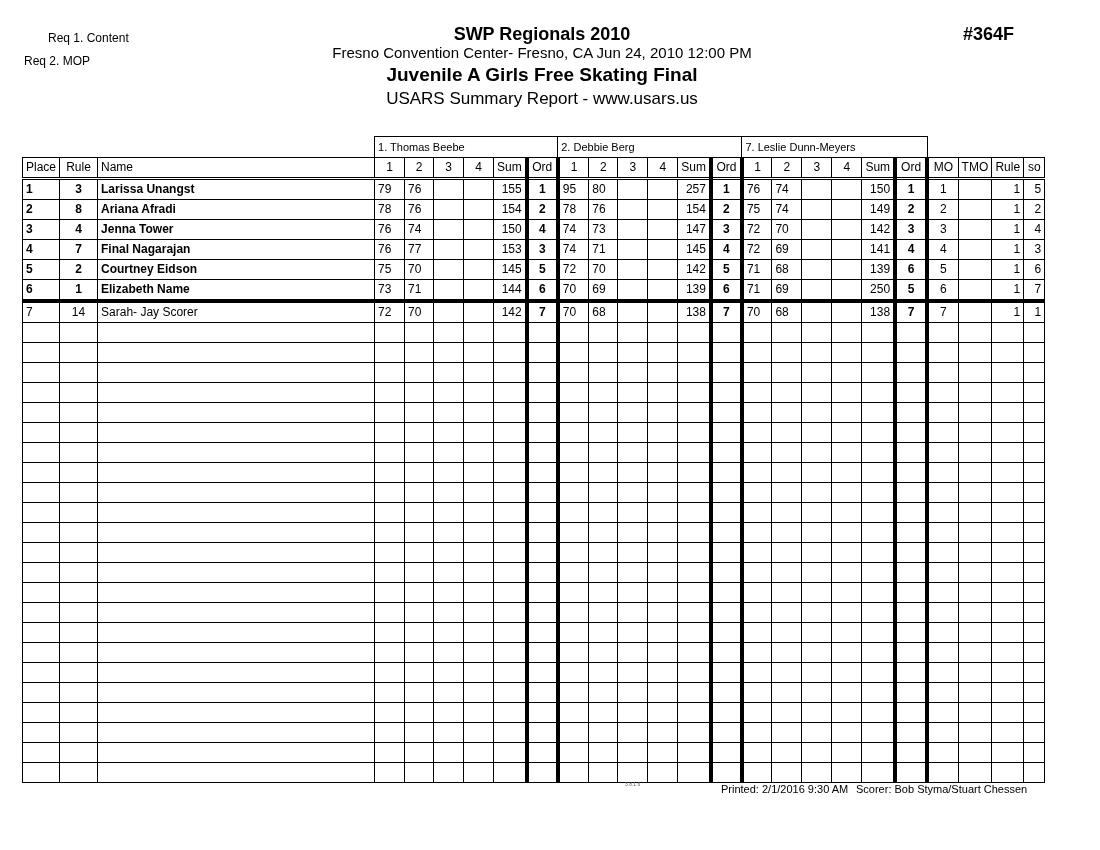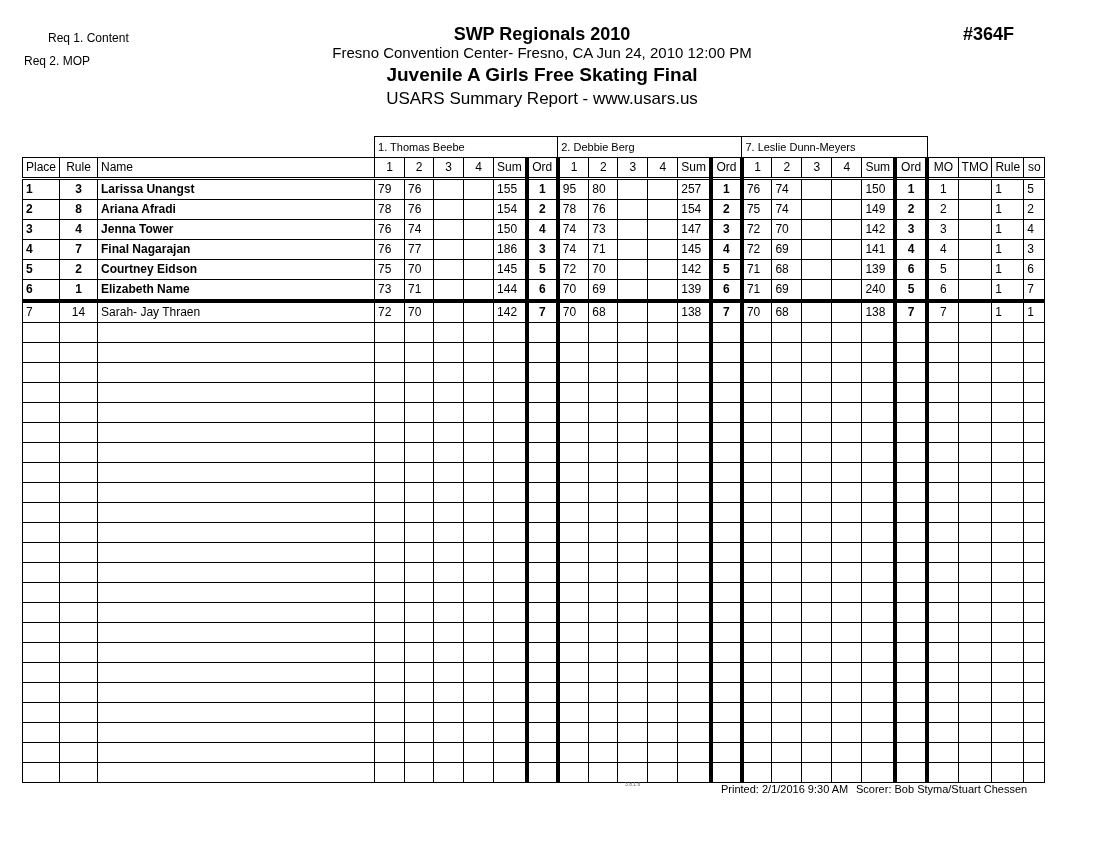--- a/index.html
+++ b/index.html
@@ -16,21 +16,21 @@
 
   table.grid { position: absolute; left: 22px; top: 136px; border-collapse: collapse;
                table-layout: fixed; font-size: 12px; }
   table.grid td { border: 1px solid #000; height: 19px; padding: 0 3px; white-space: nowrap;
                   overflow: hidden; line-height: 19px; }
   table.grid td.blank { border: none; }
   table.grid tr.judge-row td.jname { height: 20px; font-size: 11px; border-bottom: 1px solid #000; }
   table.grid tr.hdr td { text-align: center; font-size: 12px; border-bottom: 3px double #000; }
   table.grid tr.hdr td.nm { text-align: left; }
   .c { text-align: center; }
-  .r { }
+  .r { text-align: right; }
   .b { font-weight: bold; }
   .thickL { border-left: 4px solid #000 !important; }
   table.grid tr.cut td { border-bottom: 4px solid #000; }
   table.grid tr.body td { height: 19px; }
   .footer { top: 783px; font-size: 11px; }
   .ver { top: 781px; left: 625px; font-size: 5px; color: #666; }
 </style>
 </head>
 <body>
 
@@ -187,21 +187,21 @@
         <td class="r">4</td>
       </tr>
       <tr class="body">
         <td class="b">4</td>
         <td class="c b">7</td>
         <td class="b">Final Nagarajan</td>
         <td>76</td>
         <td>77</td>
         <td></td>
         <td></td>
-        <td class="r">186</td>
+        <td class="r">153</td>
         <td class="c b thickL">3</td>
         <td class="thickL">74</td>
         <td>71</td>
         <td></td>
         <td></td>
         <td class="r">145</td>
         <td class="c b thickL">4</td>
         <td class="thickL">72</td>
         <td>69</td>
         <td></td>
@@ -253,31 +253,31 @@
         <td class="thickL">70</td>
         <td>69</td>
         <td></td>
         <td></td>
         <td class="r">139</td>
         <td class="c b thickL">6</td>
         <td class="thickL">71</td>
         <td>69</td>
         <td></td>
         <td></td>
-        <td class="r">240</td>
+        <td class="r">250</td>
         <td class="c b thickL">5</td>
         <td class="c thickL">6</td>
         <td class="c"></td>
         <td class="r">1</td>
         <td class="r">7</td>
       </tr>
       <tr class="body">
         <td>7</td>
         <td class="c">14</td>
-        <td>Sarah- Jay Thraen</td>
+        <td>Sarah- Jay Scorer</td>
         <td>72</td>
         <td>70</td>
         <td></td>
         <td></td>
         <td class="r">142</td>
         <td class="c b thickL">7</td>
         <td class="thickL">70</td>
         <td>68</td>
         <td></td>
         <td></td>

